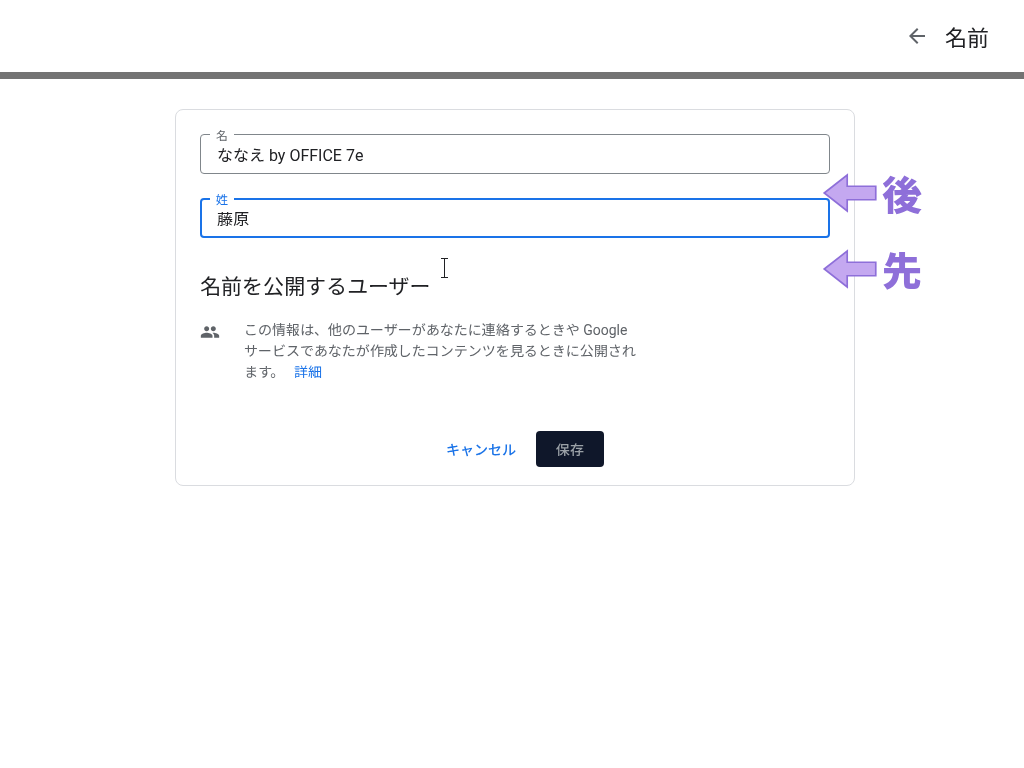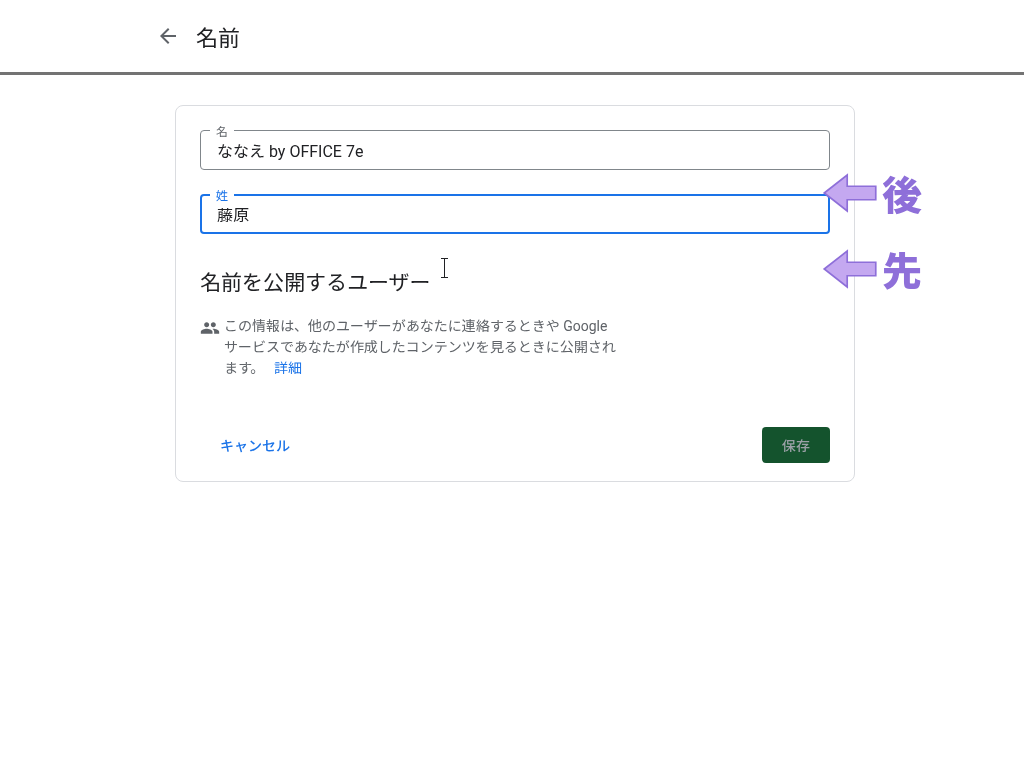--- a/index.html
+++ b/index.html
@@ -7,21 +7,22 @@
       font-family: Roboto, "Noto Sans JP", Arial, sans-serif;
       background: #fff;
       width: 1024px;
       height: 768px;
       color: #202124;
     }
     .header {
       display: flex;
       align-items: center;
       padding: 16px 35px 16px 24px;
-      border-bottom: 3px solid #737373;
+      border-bottom: 7px solid #737373;
+      justify-content: flex-end;
     }
     .back-arrow {
       width: 40px;
       height: 40px;
       display: flex;
       align-items: center;
       justify-content: center;
       border-radius: 50%;
       cursor: pointer;
       margin-right: 8px;
@@ -69,52 +70,52 @@
     .field.focused .field-input { border: 2px solid #1a73e8; padding: 8px 15px; }
     .section-title {
       font-size: 21px;
       color: #202124;
       margin-top: 32px;
       margin-bottom: 20px;
     }
     .info-row {
       display: flex;
       align-items: flex-start;
-      gap: 4px;
+      gap: 24px;
     }
     .people-icon svg { width: 20px; height: 20px; fill: #5f6368; flex-shrink: 0; margin-top: 2px; }
     .info-text {
       font-size: 14px;
       line-height: 1.5;
       color: #5f6368;
       max-width: 400px;
     }
     .info-link {
       color: #1a73e8;
       text-decoration: none;
       margin-left: 6px;
     }
     .buttons {
       display: flex;
-      justify-content: space-between;
+      justify-content: center;
       gap: 0;
       margin-top: 48px;
     }
     .btn {
       height: 36px;
       padding: 0 20px;
       border: none;
       border-radius: 4px;
       font-size: 14px;
       font-family: inherit;
       cursor: pointer;
       font-weight: 500;
     }
     .btn-cancel { background: transparent; color: #1a73e8; }
-    .btn-save { background: #14532d; color: #9aa0a6; cursor: default; }
+    .btn-save { background: #0f172a; color: #9aa0a6; cursor: default; }
     .annotation {
       position: absolute;
       display: flex;
       align-items: center;
       gap: 4px;
       font-size: 40px;
       font-weight: 900;
       color: #8e6fd9;
       text-shadow: 1px 1px 0 #fff, -1px -1px 0 #fff, 1px -1px 0 #fff, -1px 1px 0 #fff;
       white-space: nowrap;

